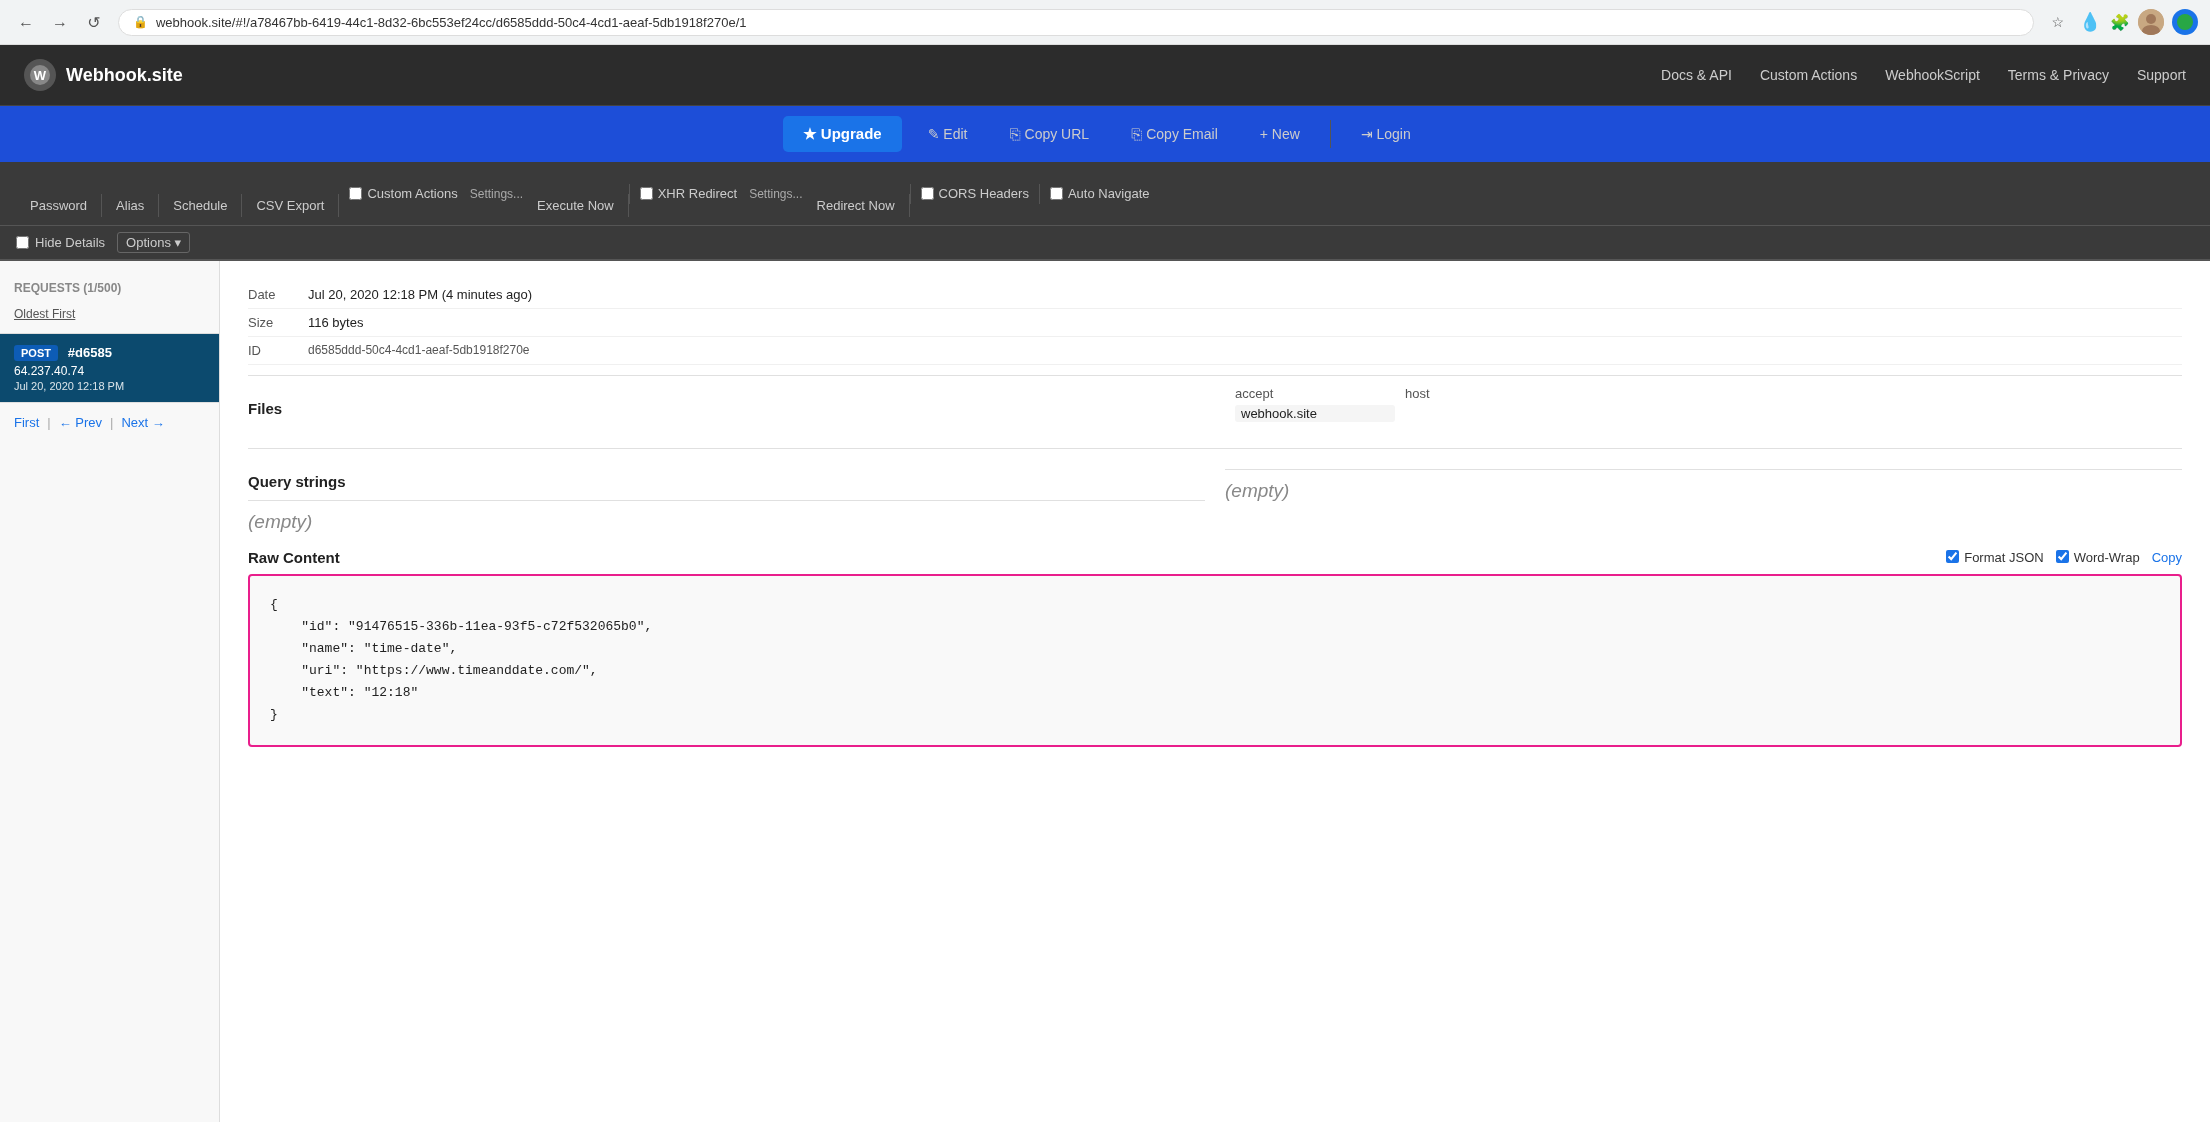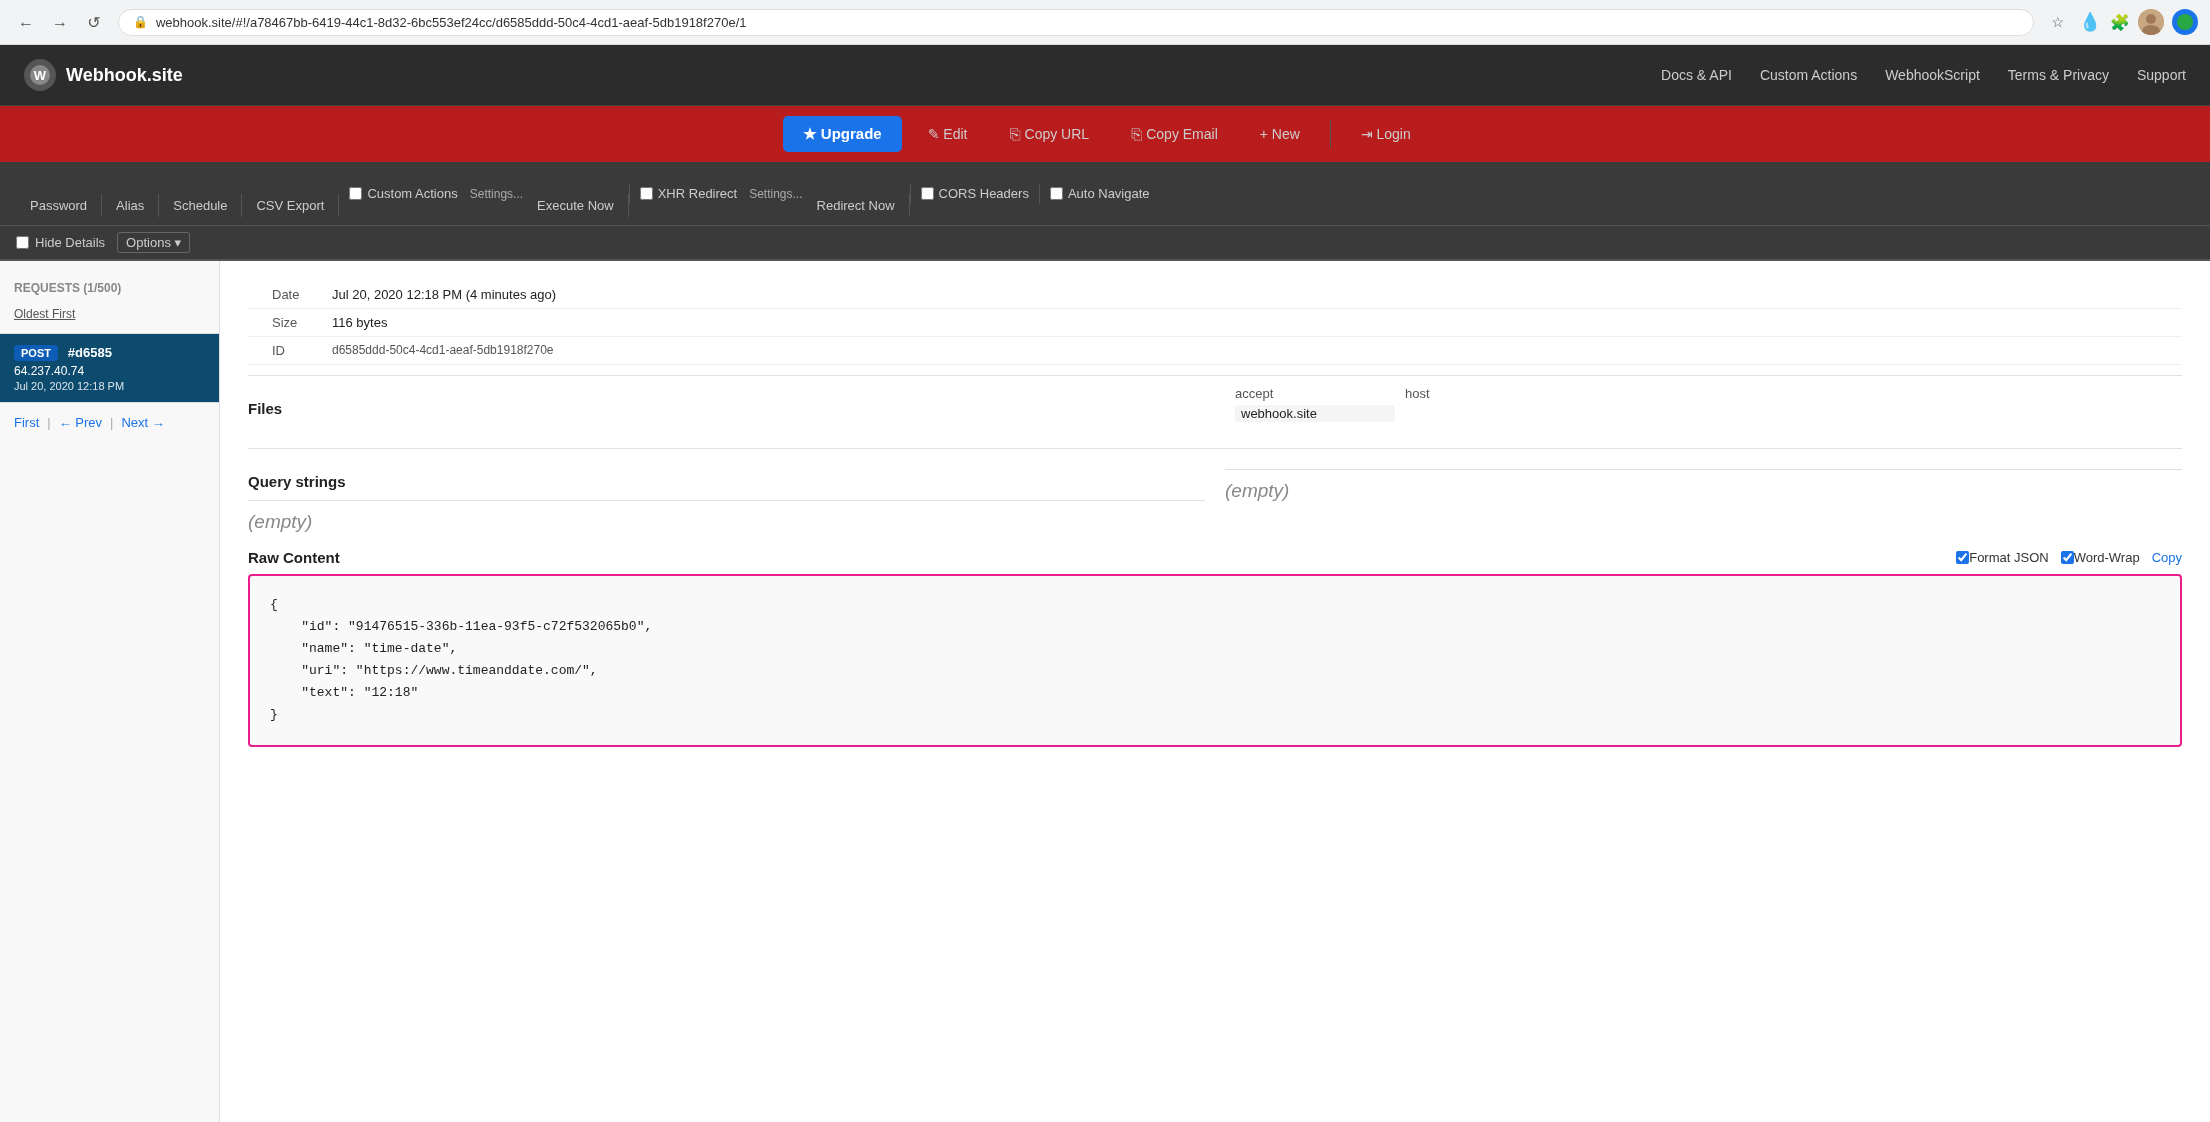--- a/index.html
+++ b/index.html
@@ -19,21 +19,21 @@
     .puzzle-icon { color: #555; font-size: 16px; }
 
     
     .app-header { background: #2c2c2c; color: white; padding: 14px 24px; display: flex; align-items: center; justify-content: space-between; }
     .app-logo { display: flex; align-items: center; gap: 10px; font-size: 18px; font-weight: bold; color: white; }
     .logo-circle { width: 32px; height: 32px; border-radius: 50%; background: #555; display: flex; align-items: center; justify-content: center; font-size: 14px; font-weight: bold; }
     .app-nav { display: flex; gap: 28px; align-items: center; }
     .app-nav a { color: #ccc; text-decoration: none; font-size: 14px; cursor: pointer; }
 
     
-    .toolbar { background: #b91c1c; padding: 10px 24px; display: flex; align-items: center; justify-content: center; gap: 10px; border-top: 1px solid #444; }
+    .toolbar { background: #1d4ed8; padding: 10px 24px; display: flex; align-items: center; justify-content: center; gap: 10px; border-top: 1px solid #444; }
     .btn-upgrade { background: #1a73e8; color: white; border: none; border-radius: 5px; padding: 9px 20px; font-size: 15px; font-weight: bold; cursor: pointer; display: flex; align-items: center; gap: 6px; }
     .btn-toolbar { background: none; color: #ccc; border: none; padding: 9px 16px; font-size: 14px; cursor: pointer; display: flex; align-items: center; gap: 6px; }
     .toolbar-divider { width: 1px; height: 28px; background: #555; margin: 0 4px; }
     .btn-login { background: none; color: #ccc; border: none; padding: 9px 16px; font-size: 14px; cursor: pointer; display: flex; align-items: center; gap: 6px; }
 
     
     .sub-toolbar { background: #3a3a3a; padding: 8px 16px; display: flex; align-items: center; gap: 0; flex-wrap: wrap; border-bottom: 1px solid #555; }
     .sub-toolbar-item { color: #ccc; font-size: 13px; padding: 4px 14px; cursor: pointer; border-right: 1px solid #555; margin-top: 24px; }
     .sub-toolbar-item:first-child { border-left: none; }
     .sub-toolbar-separator { width: 1px; height: 20px; background: #555; }
@@ -61,37 +61,37 @@
     .sidebar-item .request-id { font-weight: bold; font-size: 13px; }
     .sidebar-item .request-ip { font-size: 12px; margin-top: 3px; }
     .sidebar-item .request-time { font-size: 11px; margin-top: 2px; opacity: 0.85; }
     .sidebar-pagination { padding: 12px 14px; display: flex; gap: 8px; font-size: 13px; }
     .sidebar-pagination a { color: #1a73e8; text-decoration: none; cursor: pointer; }
     .sidebar-pagination .sep { color: #aaa; }
 
     
     .content { flex: 1; overflow-y: auto; padding: 20px 28px; background: white; }
     .info-row { display: flex; padding: 6px 0; border-bottom: 1px solid #f0f0f0; }
-    .info-label { width: 60px; color: #555; font-size: 13px; flex-shrink: 0; margin-left: 24px; }
+    .info-label { width: 60px; color: #555; font-size: 13px; flex-shrink: 0; }
     .info-value { color: #222; font-size: 13px; }
     .info-value.id-value { font-size: 12px; color: #555; }
     .section-divider { border: none; border-top: 1px solid #e0e0e0; margin: 10px 0; }
     .section-title { font-weight: bold; font-size: 15px; color: #222; margin: 14px 0 8px; }
     .two-col { display: grid; grid-template-columns: 1fr 1fr; gap: 20px; margin-bottom: 16px; }
     .col-section .section-title { font-weight: bold; font-size: 15px; margin-bottom: 6px; }
     .empty-value { color: #888; font-size: 19px; font-style: italic; }
     .headers-grid { display: grid; grid-template-columns: 160px 1fr; gap: 4px 10px; margin-bottom: 10px; }
     .header-key { font-size: 13px; color: #555; }
     .header-val { font-size: 13px; color: #222; background: #f5f5f5; padding: 1px 6px; border-radius: 3px; }
 
     
     .raw-content-header { display: flex; align-items: center; justify-content: space-between; margin-bottom: 8px; }
     .raw-content-title { font-weight: bold; font-size: 15px; color: #222; }
     .raw-content-options { display: flex; align-items: center; gap: 12px; }
-    .raw-checkbox { display: flex; align-items: center; font-size: 13px; color: #333; cursor: pointer; }
+    .raw-checkbox { display: flex; align-items: flex-start; gap: 5px; font-size: 13px; color: #333; cursor: pointer; }
     .raw-checkbox input[type="checkbox"] { accent-color: #1a73e8; }
     .copy-link { color: #1a73e8; font-size: 13px; cursor: pointer; text-decoration: none; }
     .raw-content-box { border: 2px solid #e91e8c; border-radius: 4px; background: #f9f9f9; padding: 18px 20px; font-family: 'Courier New', Courier, monospace; font-size: 13px; line-height: 1.7; color: #222; min-height: 160px; }
   </style>
 </head>
 <body>
 
 <div class="browser-chrome">
   <div class="browser-nav-btns">
     <button class="nav-btn">←</button>

